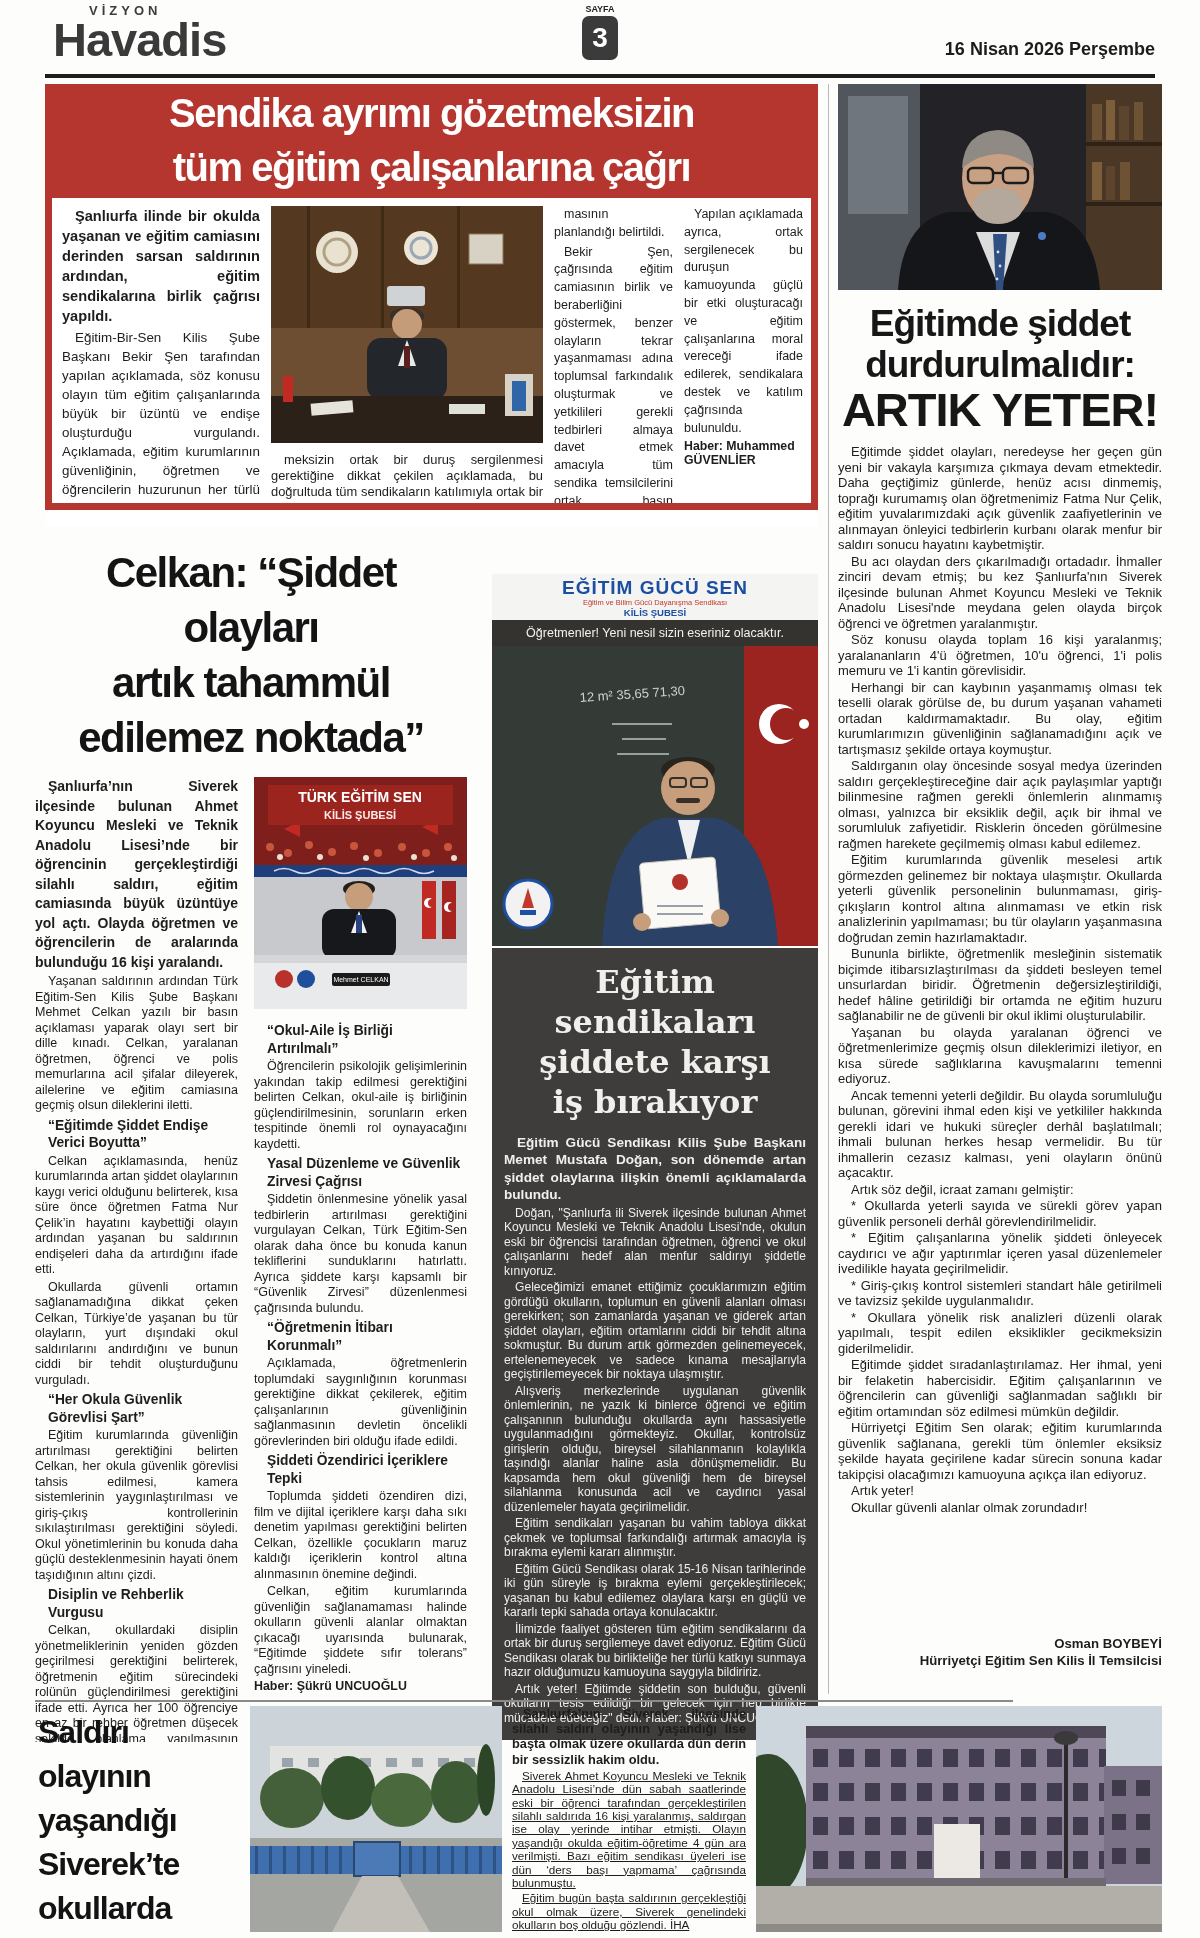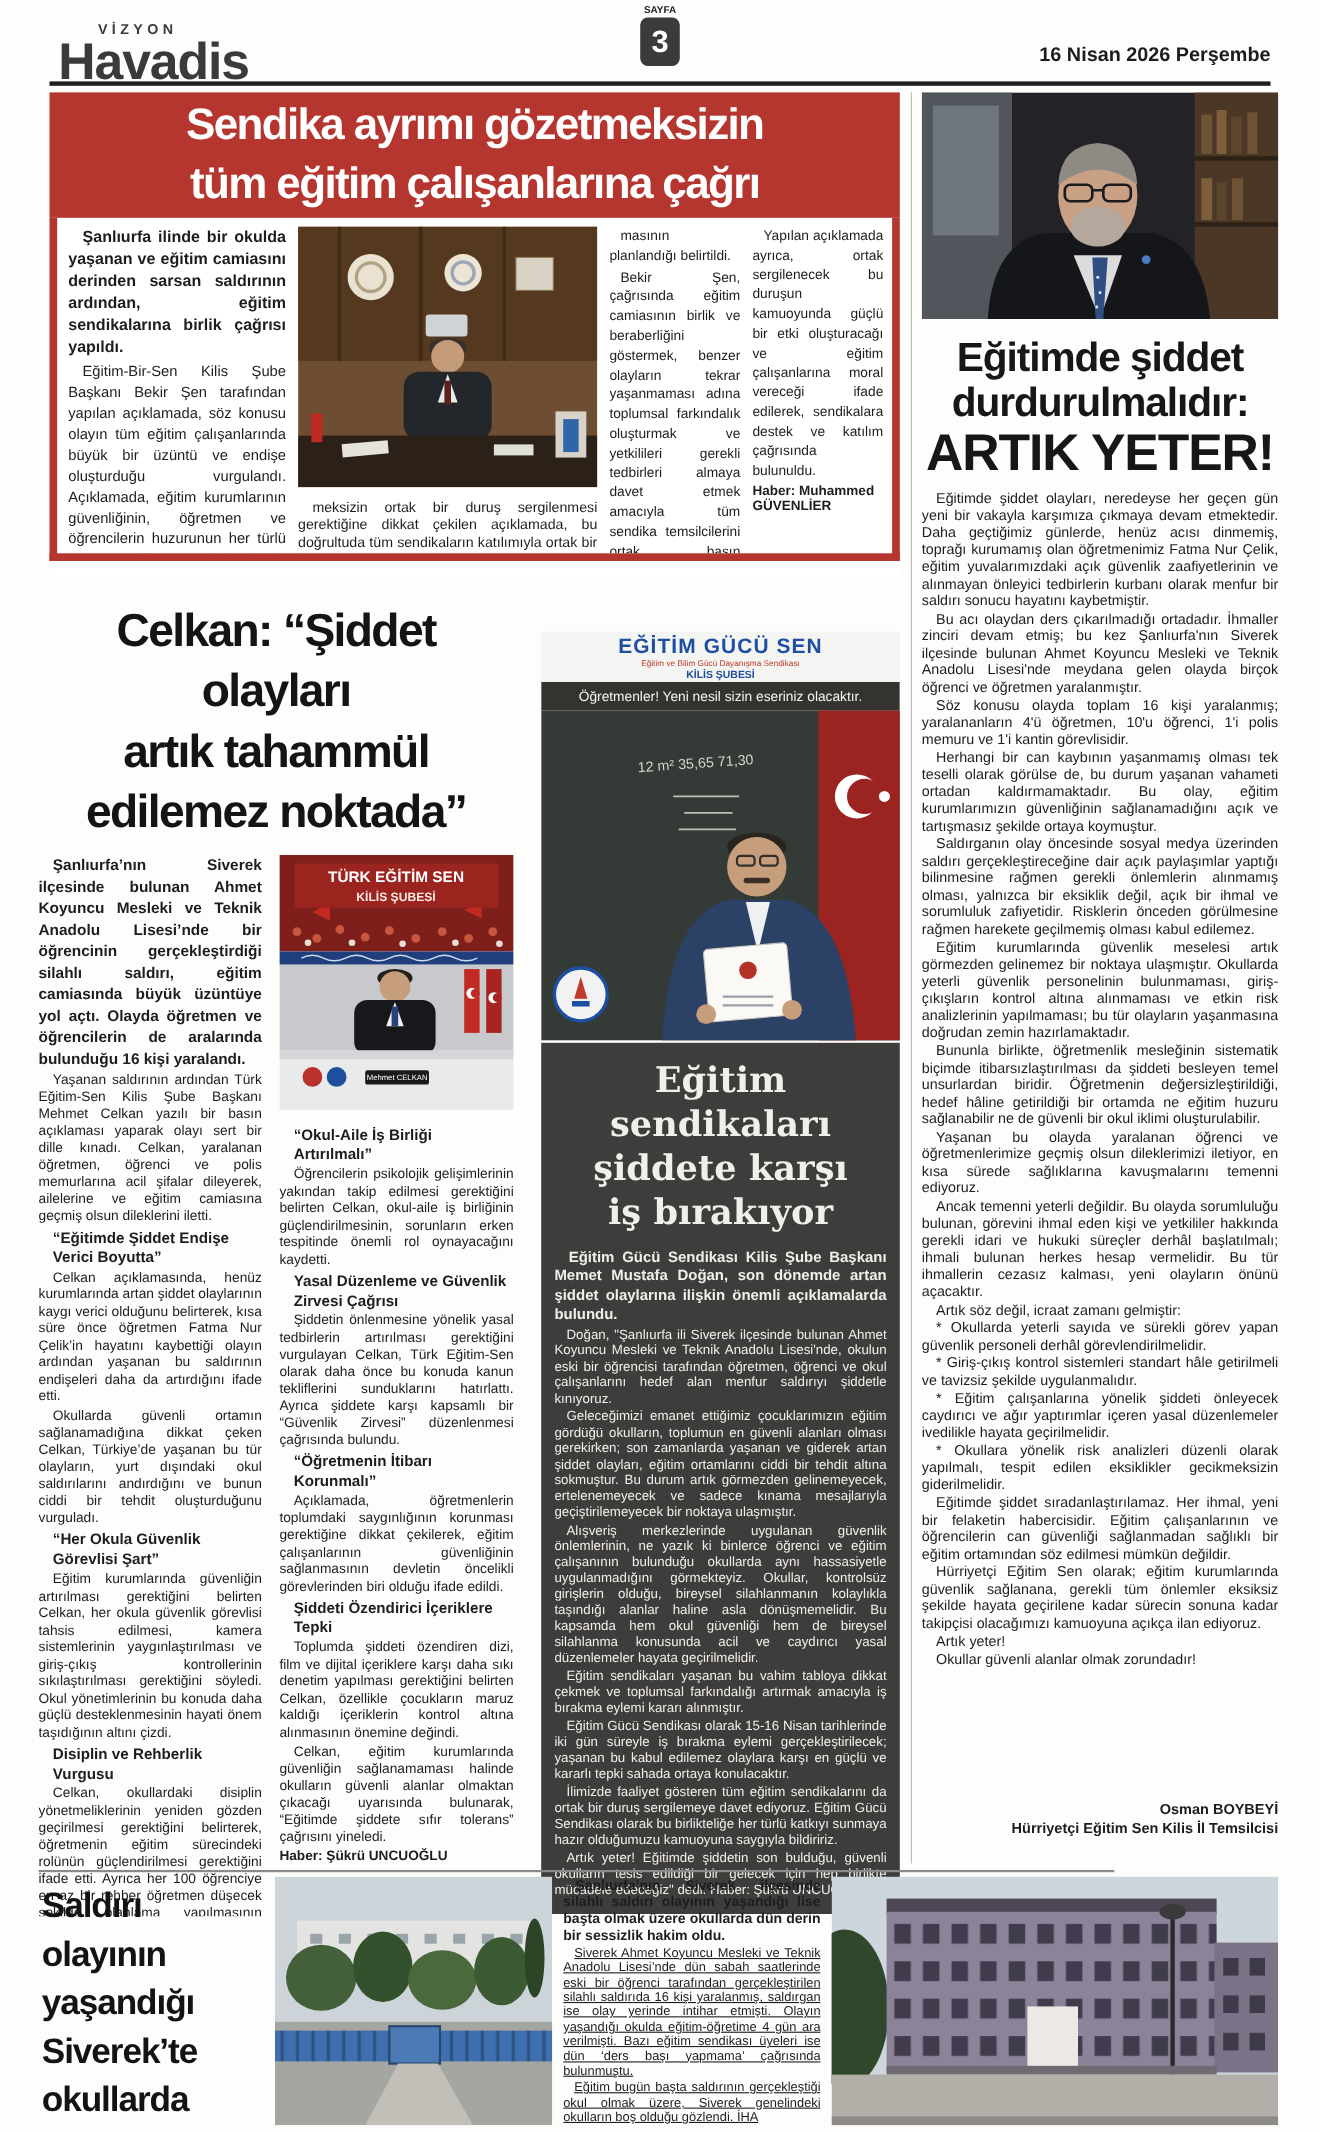--- a/index.html
+++ b/index.html
@@ -1,20 +1,20 @@
 <!DOCTYPE html>
 <html><head>
 <meta charset="utf-8">
 <style>
   html,body{margin:0;padding:0;}
   body{width:1200px;height:1938px;position:relative;background:#fdfdfc;
        font-family:"Liberation Sans",sans-serif;color:#1d1d1d;overflow:hidden;}
   
   .hdr{position:absolute;left:45px;right:45px;top:4px;height:66px;}
-  .brand{position:absolute;left:8px;top:16px;}
+  .brand{position:absolute;left:8px;top:0;}
   .brand .vz{font-size:13px;font-weight:bold;letter-spacing:4px;color:#3c3c3c;margin-left:36px;line-height:14px;}
   .brand .hv{font-size:47px;font-weight:bold;color:#3a3a3a;line-height:44px;letter-spacing:-1px;}
   .pbadge{position:absolute;left:50%;transform:translateX(-50%);top:0;text-align:center;}
   .pbadge .lbl{font-size:9px;font-weight:bold;color:#222;line-height:11px;}
   .pbadge .num{width:36px;height:44px;background:#3b3b3b;color:#fff;border-radius:7px;
                font-size:28px;font-weight:bold;display:flex;align-items:center;justify-content:center;margin:1px auto 0;}
   .hdate{position:absolute;right:0;bottom:10px;font-size:18px;font-weight:bold;color:#1c1c1c;}
   .hrule{position:absolute;left:45px;right:45px;top:74px;border-top:4px solid #1e1e1e;}
   
   .blk{margin:0 0 2px 0;}
@@ -186,22 +186,22 @@
         <div class="blk para">Bu acı olaydan ders çıkarılmadığı ortadadır. İhmaller zinciri devam etmiş; bu kez Şanlıurfa'nın Siverek ilçesinde bulunan Ahmet Koyuncu Mesleki ve Teknik Anadolu Lisesi'nde meydana gelen olayda birçok öğrenci ve öğretmen yaralanmıştır.</div>
         <div class="blk para">Söz konusu olayda toplam 16 kişi yaralanmış; yaralananların 4'ü öğretmen, 10'u öğrenci, 1'i polis memuru ve 1'i kantin görevlisidir.</div>
         <div class="blk para">Herhangi bir can kaybının yaşanmamış olması tek teselli olarak görülse de, bu durum yaşanan vahameti ortadan kaldırmamaktadır. Bu olay, eğitim kurumlarımızın güvenliğinin sağlanamadığını açık ve tartışmasız şekilde ortaya koymuştur.</div>
         <div class="blk para">Saldırganın olay öncesinde sosyal medya üzerinden saldırı gerçekleştireceğine dair açık paylaşımlar yaptığı bilinmesine rağmen gerekli önlemlerin alınmamış olması, yalnızca bir eksiklik değil, açık bir ihmal ve sorumluluk zafiyetidir. Risklerin önceden görülmesine rağmen harekete geçilmemiş olması kabul edilemez.</div>
         <div class="blk para">Eğitim kurumlarında güvenlik meselesi artık görmezden gelinemez bir noktaya ulaşmıştır. Okullarda yeterli güvenlik personelinin bulunmaması, giriş-çıkışların kontrol altına alınmaması ve etkin risk analizlerinin yapılmaması; bu tür olayların yaşanmasına doğrudan zemin hazırlamaktadır.</div>
         <div class="blk para">Bununla birlikte, öğretmenlik mesleğinin sistematik biçimde itibarsızlaştırılması da şiddeti besleyen temel unsurlardan biridir. Öğretmenin değersizleştirildiği, hedef hâline getirildiği bir ortamda ne eğitim huzuru sağlanabilir ne de güvenli bir okul iklimi oluşturulabilir.</div>
         <div class="blk para">Yaşanan bu olayda yaralanan öğrenci ve öğretmenlerimize geçmiş olsun dileklerimizi iletiyor, en kısa sürede sağlıklarına kavuşmalarını temenni ediyoruz.</div>
         <div class="blk para">Ancak temenni yeterli değildir. Bu olayda sorumluluğu bulunan, görevini ihmal eden kişi ve yetkililer hakkında gerekli idari ve hukuki süreçler derhâl başlatılmalı; ihmali bulunan herkes hesap vermelidir. Bu tür ihmallerin cezasız kalması, yeni olayların önünü açacaktır.</div>
         <div class="blk para">Artık söz değil, icraat zamanı gelmiştir:</div>
         <div class="blk para">* Okullarda yeterli sayıda ve sürekli görev yapan güvenlik personeli derhâl görevlendirilmelidir.</div>
+        <div class="blk para">* Eğitim çalışanlarına yönelik şiddeti önleyecek caydırıcı ve ağır yaptırımlar içeren yasal düzenlemeler ivedilikle hayata geçirilmelidir.</div>
         <div class="blk para">* Giriş-çıkış kontrol sistemleri standart hâle getirilmeli ve tavizsiz şekilde uygulanmalıdır.</div>
-        <div class="blk para">* Eğitim çalışanlarına yönelik şiddeti önleyecek caydırıcı ve ağır yaptırımlar içeren yasal düzenlemeler ivedilikle hayata geçirilmelidir.</div>
         <div class="blk para">* Okullara yönelik risk analizleri düzenli olarak yapılmalı, tespit edilen eksiklikler gecikmeksizin giderilmelidir.</div>
         <div class="blk para">Eğitimde şiddet sıradanlaştırılamaz. Her ihmal, yeni bir felaketin habercisidir. Eğitim çalışanlarının ve öğrencilerin can güvenliği sağlanmadan sağlıklı bir eğitim ortamından söz edilmesi mümkün değildir.</div>
         <div class="blk para">Hürriyetçi Eğitim Sen olarak; eğitim kurumlarında güvenlik sağlanana, gerekli tüm önlemler eksiksiz şekilde hayata geçirilene kadar sürecin sonuna kadar takipçisi olacağımızı kamuoyuna açıkça ilan ediyoruz.</div>
         <div class="blk para">Artık yeter!</div>
         <div class="blk para">Okullar güvenli alanlar olmak zorundadır!</div>
       </div>
     <div class="rcol-sig">
       <div>Osman BOYBEYİ</div>
       <div>Hürriyetçi Eğitim Sen Kilis İl Temsilcisi</div>
     </div>

